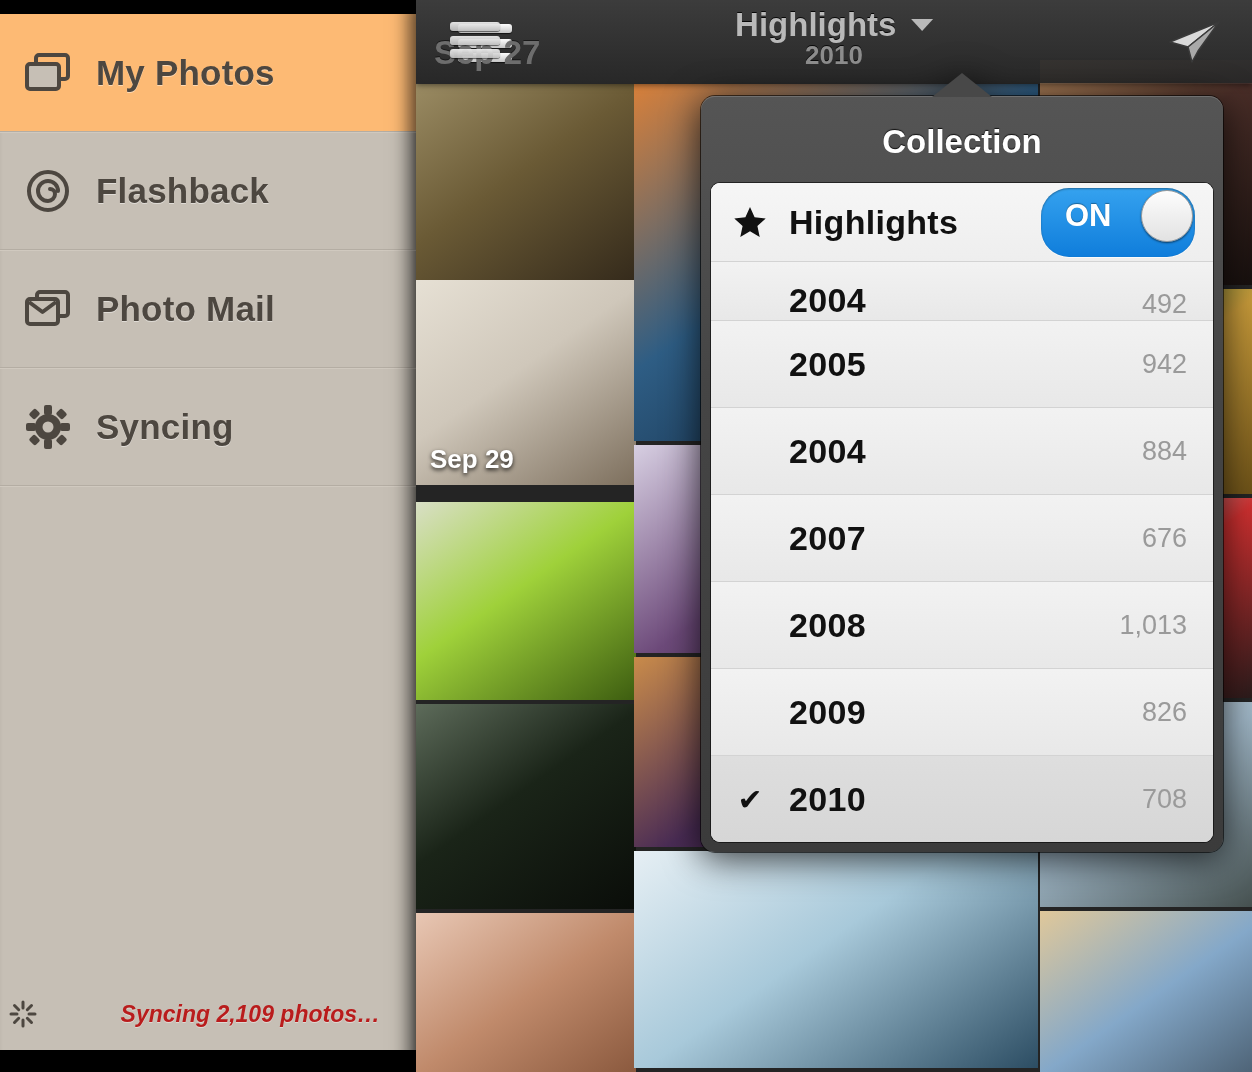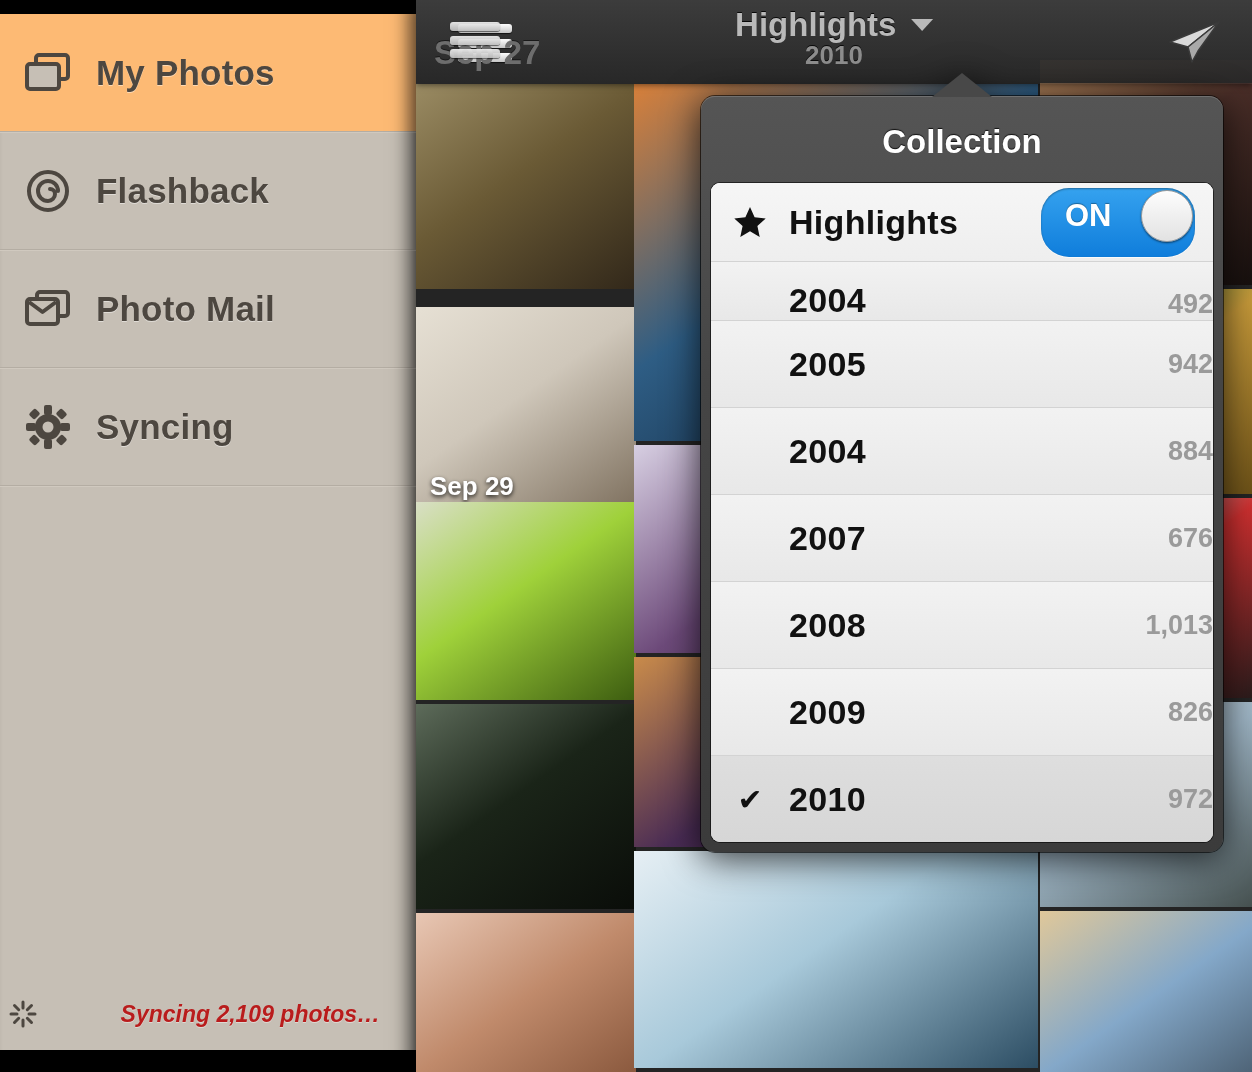--- a/index.html
+++ b/index.html
@@ -149,21 +149,21 @@
     position:relative;display:flex;align-items:center;height:86px;
     border-bottom:1px solid #d3d3d3;
     background:linear-gradient(to bottom,#f2f2f2,#e8e8e8);
     cursor:pointer;
   }
   .row:last-child{border-bottom:none;}
   .row.selected{background:linear-gradient(to bottom,#dedede,#d6d6d6);}
   .row .mark{width:78px;flex:0 0 auto;display:flex;align-items:center;justify-content:center;
              font-size:30px;color:#111;}
   .row .rlabel{font-size:34px;font-weight:bold;color:#111;letter-spacing:.3px;}
-  .row .rcount{margin-left:auto;font-size:27px;font-weight:bold;color:#9a9a9a;}
+  .row .rcount{margin-left:auto;padding-right:26px;font-size:27px;font-weight:normal;color:#9a9a9a;}
   .row.toggle-row{height:78px;background:linear-gradient(to bottom,#f6f6f6,#eeeeee);}
 
   
   .switch{
     margin-left:auto;margin-right:18px;position:relative;
     width:154px;height:69px;border-radius:28px;
     background:linear-gradient(to bottom,#35a2ef,#0f7ddb);
     box-shadow:inset 0 1px 2px rgba(0,0,0,.35), 0 1px 0 rgba(255,255,255,.7);
     cursor:pointer;flex:0 0 auto;text-align:right;
   }
@@ -264,21 +264,21 @@
     <div class="botbar"></div>
   </div>
 
   <div id="main">
 
     <div id="grid">
         <div class="gcol" style="left: 0px; width: 220px; top: 0px;">
           <div class="cell" style="top: 84px; height: 205px;">
             <div class="ph" style="background: linear-gradient(145deg, rgb(154, 139, 99) 0%, rgb(106, 90, 53) 45%, rgb(50, 40, 26) 100%);"></div>
           </div>
-          <div class="cell" style="top: 307px; height: 205px;">
+          <div class="cell" style="top: 280px; height: 205px;">
             <div class="ph" style="background: linear-gradient(145deg, rgb(230, 224, 212) 0%, rgb(207, 199, 186) 45%, rgb(125, 111, 93) 100%);"></div>
             <div class="caption">Sep 29</div>
           </div>
           <div class="cell" style="top: 502px; height: 198px;">
             <div class="ph" style="background: linear-gradient(145deg, rgb(217, 223, 198) 0%, rgb(159, 209, 58) 45%, rgb(61, 93, 16) 100%);"></div>
           </div>
           <div class="cell" style="top: 704px; height: 205px;">
             <div class="ph" style="background: linear-gradient(145deg, rgb(93, 107, 90) 0%, rgb(26, 36, 24) 45%, rgb(10, 13, 9) 100%);"></div>
           </div>
           <div class="cell" style="top: 913px; height: 205px;">
@@ -393,20 +393,20 @@
               <span class="rcount">1,013</span>
             </div>
             <div class="row">
               <span class="mark"></span>
               <span class="rlabel">2009</span>
               <span class="rcount">826</span>
             </div>
             <div class="row selected">
               <span class="mark">✔</span>
               <span class="rlabel">2010</span>
-              <span class="rcount">972</span>
+              <span class="rcount">708</span>
             </div>
           </div>
       </div>
     </div>
 
   </div>
 </div>
 
 </body></html>

